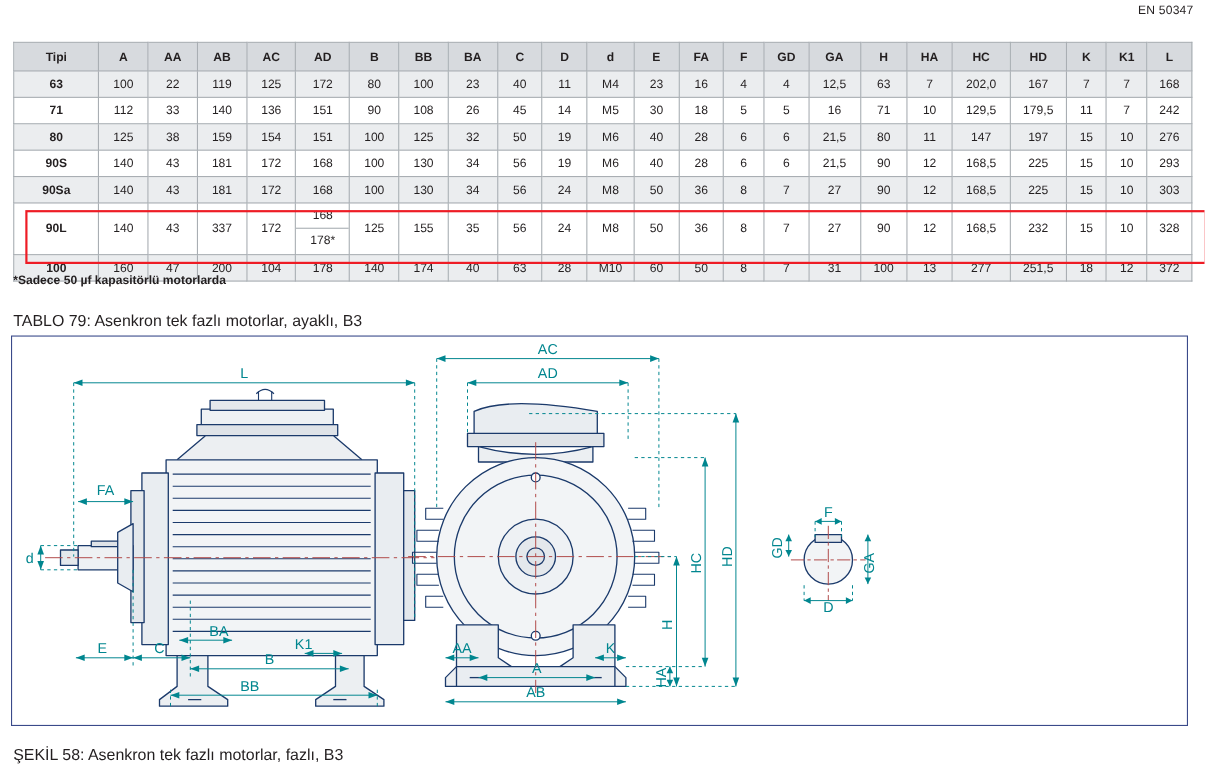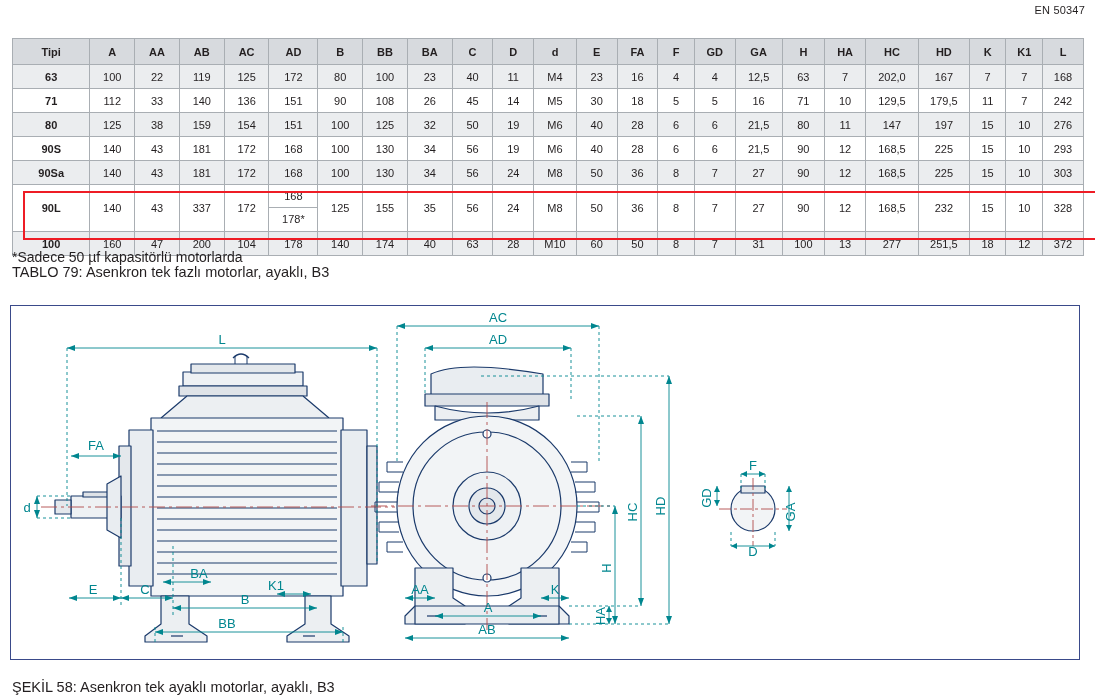--- a/index.html
+++ b/index.html
@@ -91,27 +91,27 @@
     border-bottom: 1px solid #a9aeb3;
   }
   .tallrow td {
     height: 46px;
   }
 
   .footnote {
     position: absolute;
     top: 249px;
     left: 12px;
-    font-size: 14px;
-    font-weight: normal;
+    font-size: 11px;
+    font-weight: bold;
     color: #231f20;
   }
   .caption-table {
     position: absolute;
-    top: 264px;
+    top: 284px;
     left: 12px;
     font-size: 14.5px;
     color: #231f20;
     text-align: right;
   }
   .caption-figure {
     position: absolute;
     top: 679px;
     left: 12px;
     font-size: 14.5px;
@@ -632,15 +632,15 @@
         <text x="654" y="200" transform="rotate(-90 654 200)">HD</text>
         <text x="626" y="206" transform="rotate(-90 626 206)">HC</text>
         <text x="600" y="262" transform="rotate(-90 600 262)">H</text>
         <text x="594" y="310" transform="rotate(-90 594 310)">HA</text>
         <text x="700" y="192" transform="rotate(-90 700 192)">GD</text>
         <text x="784" y="206" transform="rotate(-90 784 206)">GA</text>
       </g>
     </svg>
   </div>
 
-  <div class="caption-figure">ŞEKİL 58: Asenkron tek ayaklı motorlar, ayaklı, B3</div>
+  <div class="caption-figure">ŞEKİL 58: Asenkron tek fazlı motorlar, fazlı, B3</div>
 
 </div>
 
 </body></html>

